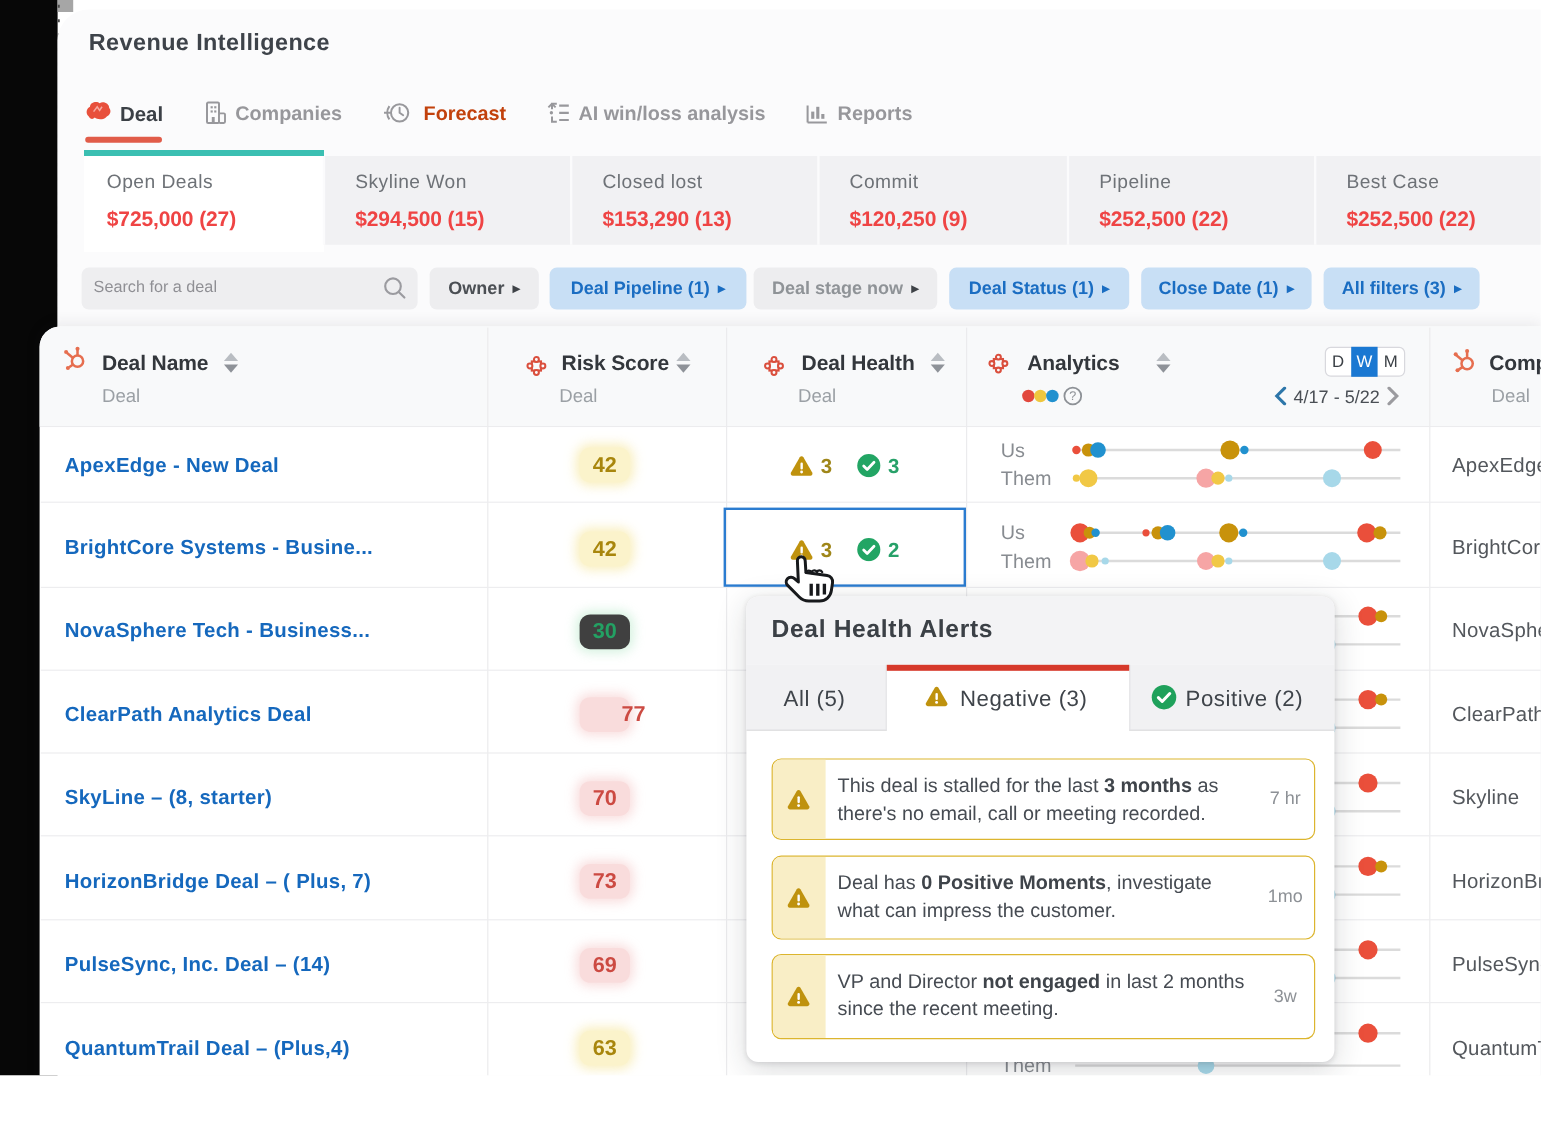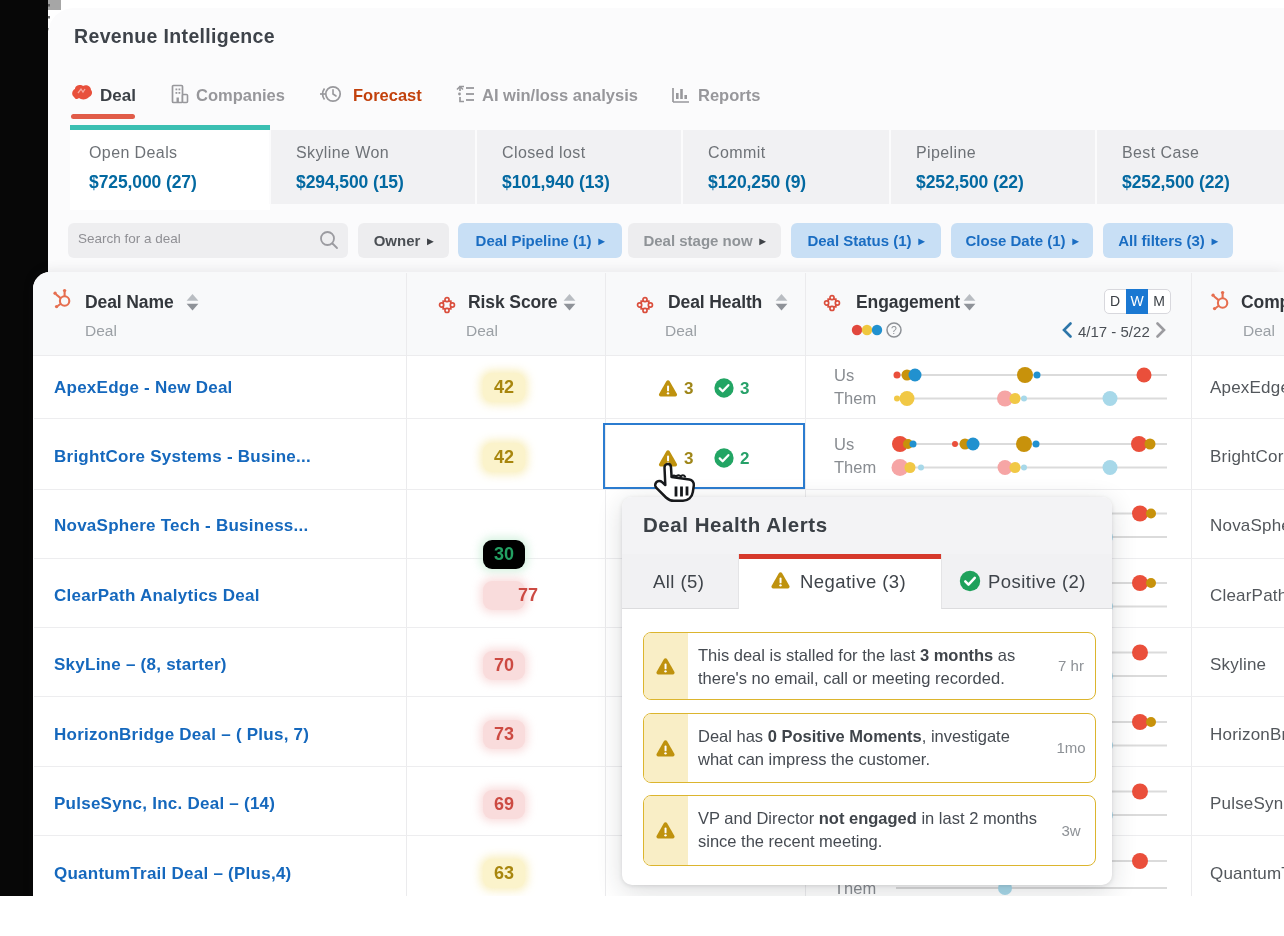--- a/index.html
+++ b/index.html
@@ -1,34 +1,34 @@
 <!DOCTYPE html>
 <html><head>
 <meta charset="utf-8">
 <style>
   * { margin:0; padding:0; box-sizing:border-box; }
   html,body { width:1284px; height:936px; overflow:hidden; background:#fff; }
   body { font-family:"Liberation Sans", sans-serif; }
   #stage { position:relative; width:1284px; height:896px; overflow:hidden; }
   .abs { position:absolute; white-space:nowrap; }
   .stat-l { top:144px; font-size:16px; letter-spacing:.4px; color:#6e7277; }
-  .stat-v { top:172px; font-size:17.5px; font-weight:700; color:#0369a1; letter-spacing:-.1px; }
+  .stat-v { top:172px; font-size:17.5px; font-weight:700; color:#ef4444; letter-spacing:-.1px; }
   .chip { top:223px; height:35px; border-radius:6px; font-size:15px; font-weight:700; line-height:35px; text-align:center; }
   .chip-g { background:#ededef; color:#4b4f54; }
   .chip-b { background:#c8dff5; color:#1a6dc2; }
   .chip .car { font-size:12px; margin-left:7px; position:relative; top:-1px; }
   .chip-g .car { color:#3e4247; }
   .chip-b .car { color:#1a6dc2; }
   .th-t { top:292px; font-size:17.5px; font-weight:700; color:#33373c; letter-spacing:-.1px; }
   .th-s { top:322px; font-size:15.5px; color:#9ba0a5; }
   .dn { font-size:17px; font-weight:700; color:#1568bd; letter-spacing:.25px; }
   .cn { font-size:17px; color:#53575c; letter-spacing:.2px; }
   .badge { width:42px; height:29px; border-radius:9px; text-align:center; line-height:29px; font-size:18px; font-weight:700; }
   .b-y { background:#fbf3cb; color:#a8860d; box-shadow:0 0 9px 3px rgba(247,233,170,.75); }
-  .b-g { background:#000000; color:#23a163; box-shadow:0 0 9px 3px rgba(200,238,214,.75);margin-top:28px; }
+  .b-g { background:#404040; color:#23a163; box-shadow:0 0 9px 3px rgba(200,238,214,.75); }
   .b-r { background:#f9dcdc; color:#cc4a42; box-shadow:0 0 9px 3px rgba(247,211,211,.75); }
   .hc { font-size:17px; font-weight:700; }
   .sort { width:13px; height:17px; }
   svg.sort { overflow:visible; }
   .co { width:20px; height:20px; }
   .dwm { top:289px; width:22px; height:25px; line-height:25px; text-align:center; font-size:14px; color:#3b4046; }
   .alert { position:absolute; left:21px; width:453px; border:1.5px solid #dcb52e; border-radius:8px; background:#fff; overflow:hidden; }
   .astripe { position:absolute; left:0; top:0; bottom:0; width:44px; background:#f9eec6; }
   .atext { position:absolute; left:54px; top:11px; font-size:16.5px; color:#464b52; line-height:23px; }
   .atext b { font-weight:700; color:#3f444a; }
@@ -105,21 +105,21 @@
     <div class="abs" style="left:269px;top:130px;width:2px;height:74px;background:#fbfbfc;"></div>
     <div class="abs" style="left:475px;top:130px;width:2px;height:74px;background:#fbfbfc;"></div>
     <div class="abs" style="left:681px;top:130px;width:2px;height:74px;background:#fbfbfc;"></div>
     <div class="abs" style="left:889px;top:130px;width:2px;height:74px;background:#fbfbfc;"></div>
     <div class="abs" style="left:1095px;top:130px;width:2px;height:74px;background:#fbfbfc;"></div>
     <div class="abs stat-l" style="left:89px;">Open Deals</div>
     <div class="abs stat-v" style="left:89px;">$725,000 (27)</div>
     <div class="abs stat-l" style="left:296px;">Skyline Won</div>
     <div class="abs stat-v" style="left:296px;">$294,500 (15)</div>
     <div class="abs stat-l" style="left:502px;">Closed lost</div>
-    <div class="abs stat-v" style="left:502px;">$101,940 (13)</div>
+    <div class="abs stat-v" style="left:502px;">$153,290 (13)</div>
     <div class="abs stat-l" style="left:708px;">Commit</div>
     <div class="abs stat-v" style="left:708px;">$120,250 (9)</div>
     <div class="abs stat-l" style="left:916px;">Pipeline</div>
     <div class="abs stat-v" style="left:916px;">$252,500 (22)</div>
     <div class="abs stat-l" style="left:1122px;">Best Case</div>
     <div class="abs stat-v" style="left:1122px;">$252,500 (22)</div>
   </div>
 
   <div id="filters">
     <div class="abs" style="left:68px;top:223px;width:280px;height:35px;background:#eeeef0;border-radius:6px;"></div>
@@ -200,21 +200,21 @@
       </svg>
     <div class="abs th-s" style="left:665px;">Deal</div>
 
     <svg class="abs co" style="left:822px;top:293px;">
       <rect x="6.2" y="6.2" width="7.6" height="7.6" fill="none" stroke="#da4f3d" stroke-width="1.8"></rect>
       <circle cx="10" cy="4.6" r="2.05" fill="#fafafb" stroke="#da4f3d" stroke-width="1.7"></circle>
       <circle cx="15.4" cy="10" r="2.05" fill="#fafafb" stroke="#da4f3d" stroke-width="1.7"></circle>
       <circle cx="10" cy="15.4" r="2.05" fill="#fafafb" stroke="#da4f3d" stroke-width="1.7"></circle>
       <circle cx="4.6" cy="10" r="2.05" fill="#fafafb" stroke="#da4f3d" stroke-width="1.7"></circle>
     </svg>
-    <div class="abs th-t" style="left:856px;">Engagement</div>
+    <div class="abs th-t" style="left:856px;">Analytics</div>
     <svg class="abs sort" style="left:963px;top:294px;">
         <polygon points="6.5,0 12.4,6.8 0.6,6.8" fill="#b9bdc2"></polygon>
         <polygon points="0.6,9.8 12.4,9.8 6.5,16.6" fill="#8e9298"></polygon>
       </svg>
     <svg class="abs" style="left:848px;top:321px;" width="60" height="18" viewBox="0 0 60 18">
       <circle cx="9" cy="9" r="5.2" fill="#e2483d"></circle>
       <circle cx="19" cy="9" r="5.2" fill="#efc73e"></circle>
       <circle cx="29" cy="9" r="5.2" fill="#2191cf"></circle>
       <circle cx="46" cy="9" r="7" fill="none" stroke="#8d9196" stroke-width="1.5"></circle>
       <text x="46" y="12.6" font-size="10.5" fill="#8d9196" text-anchor="middle" font-family="Liberation Sans">?</text>

